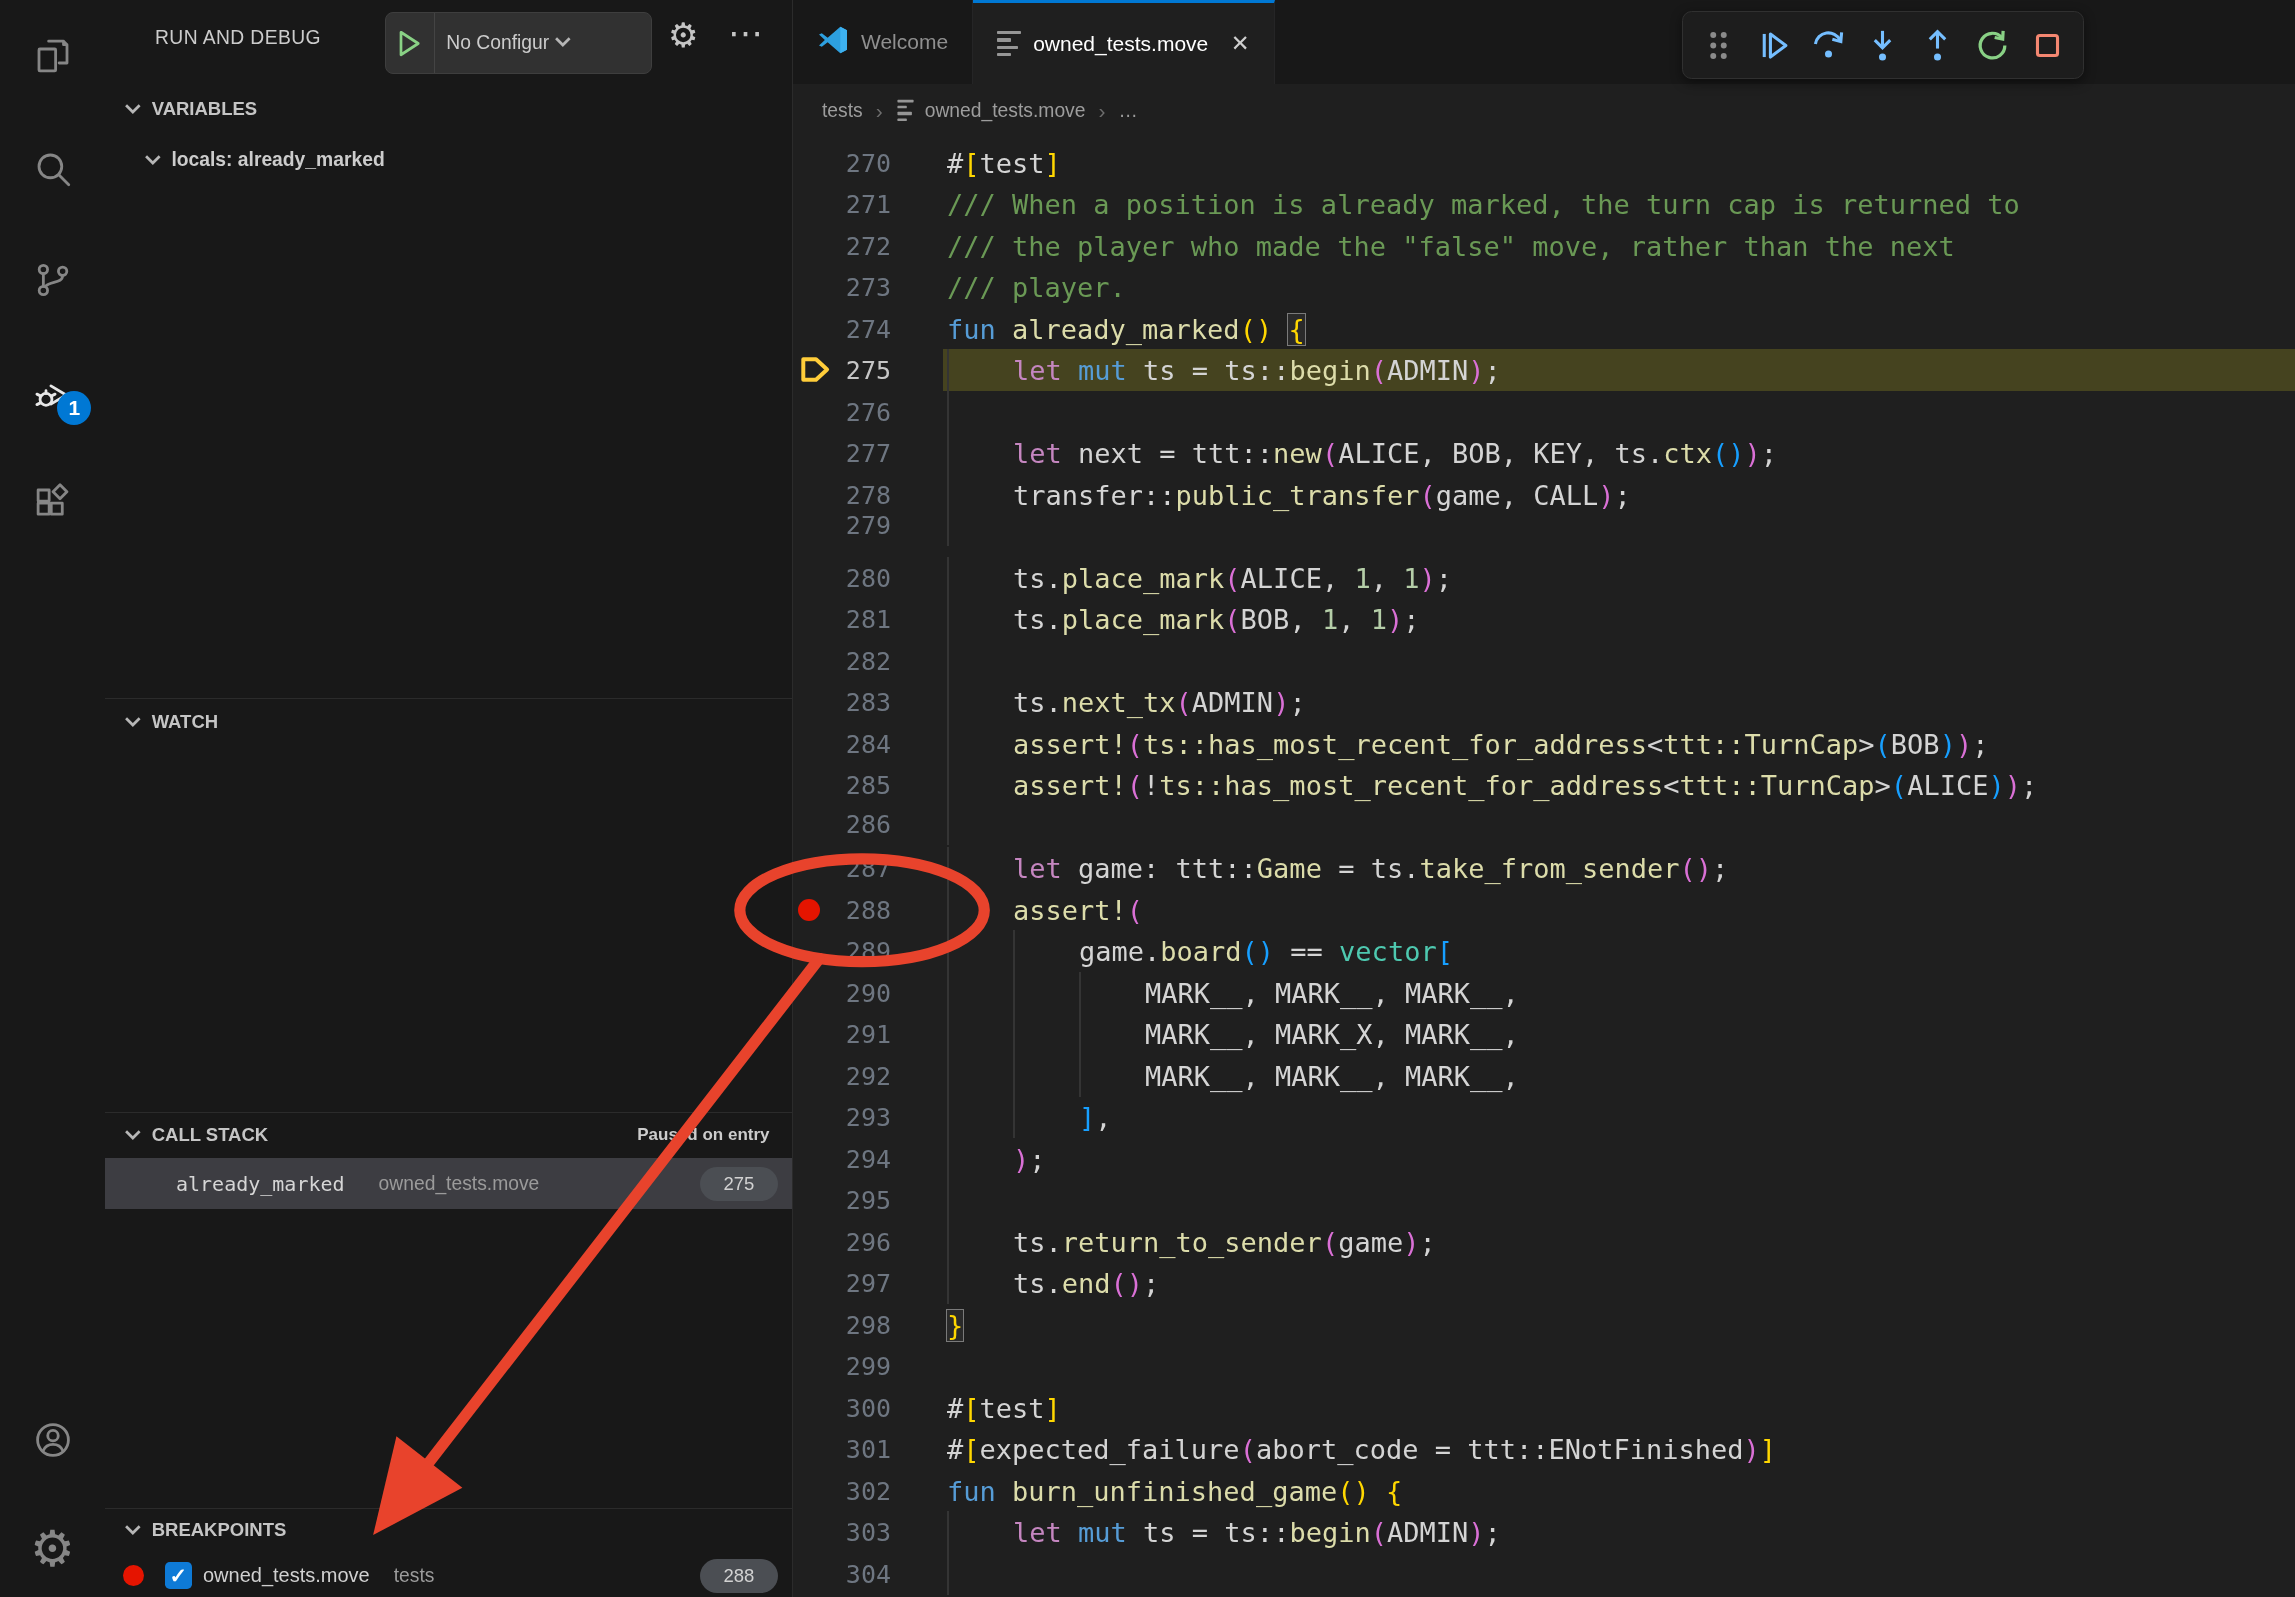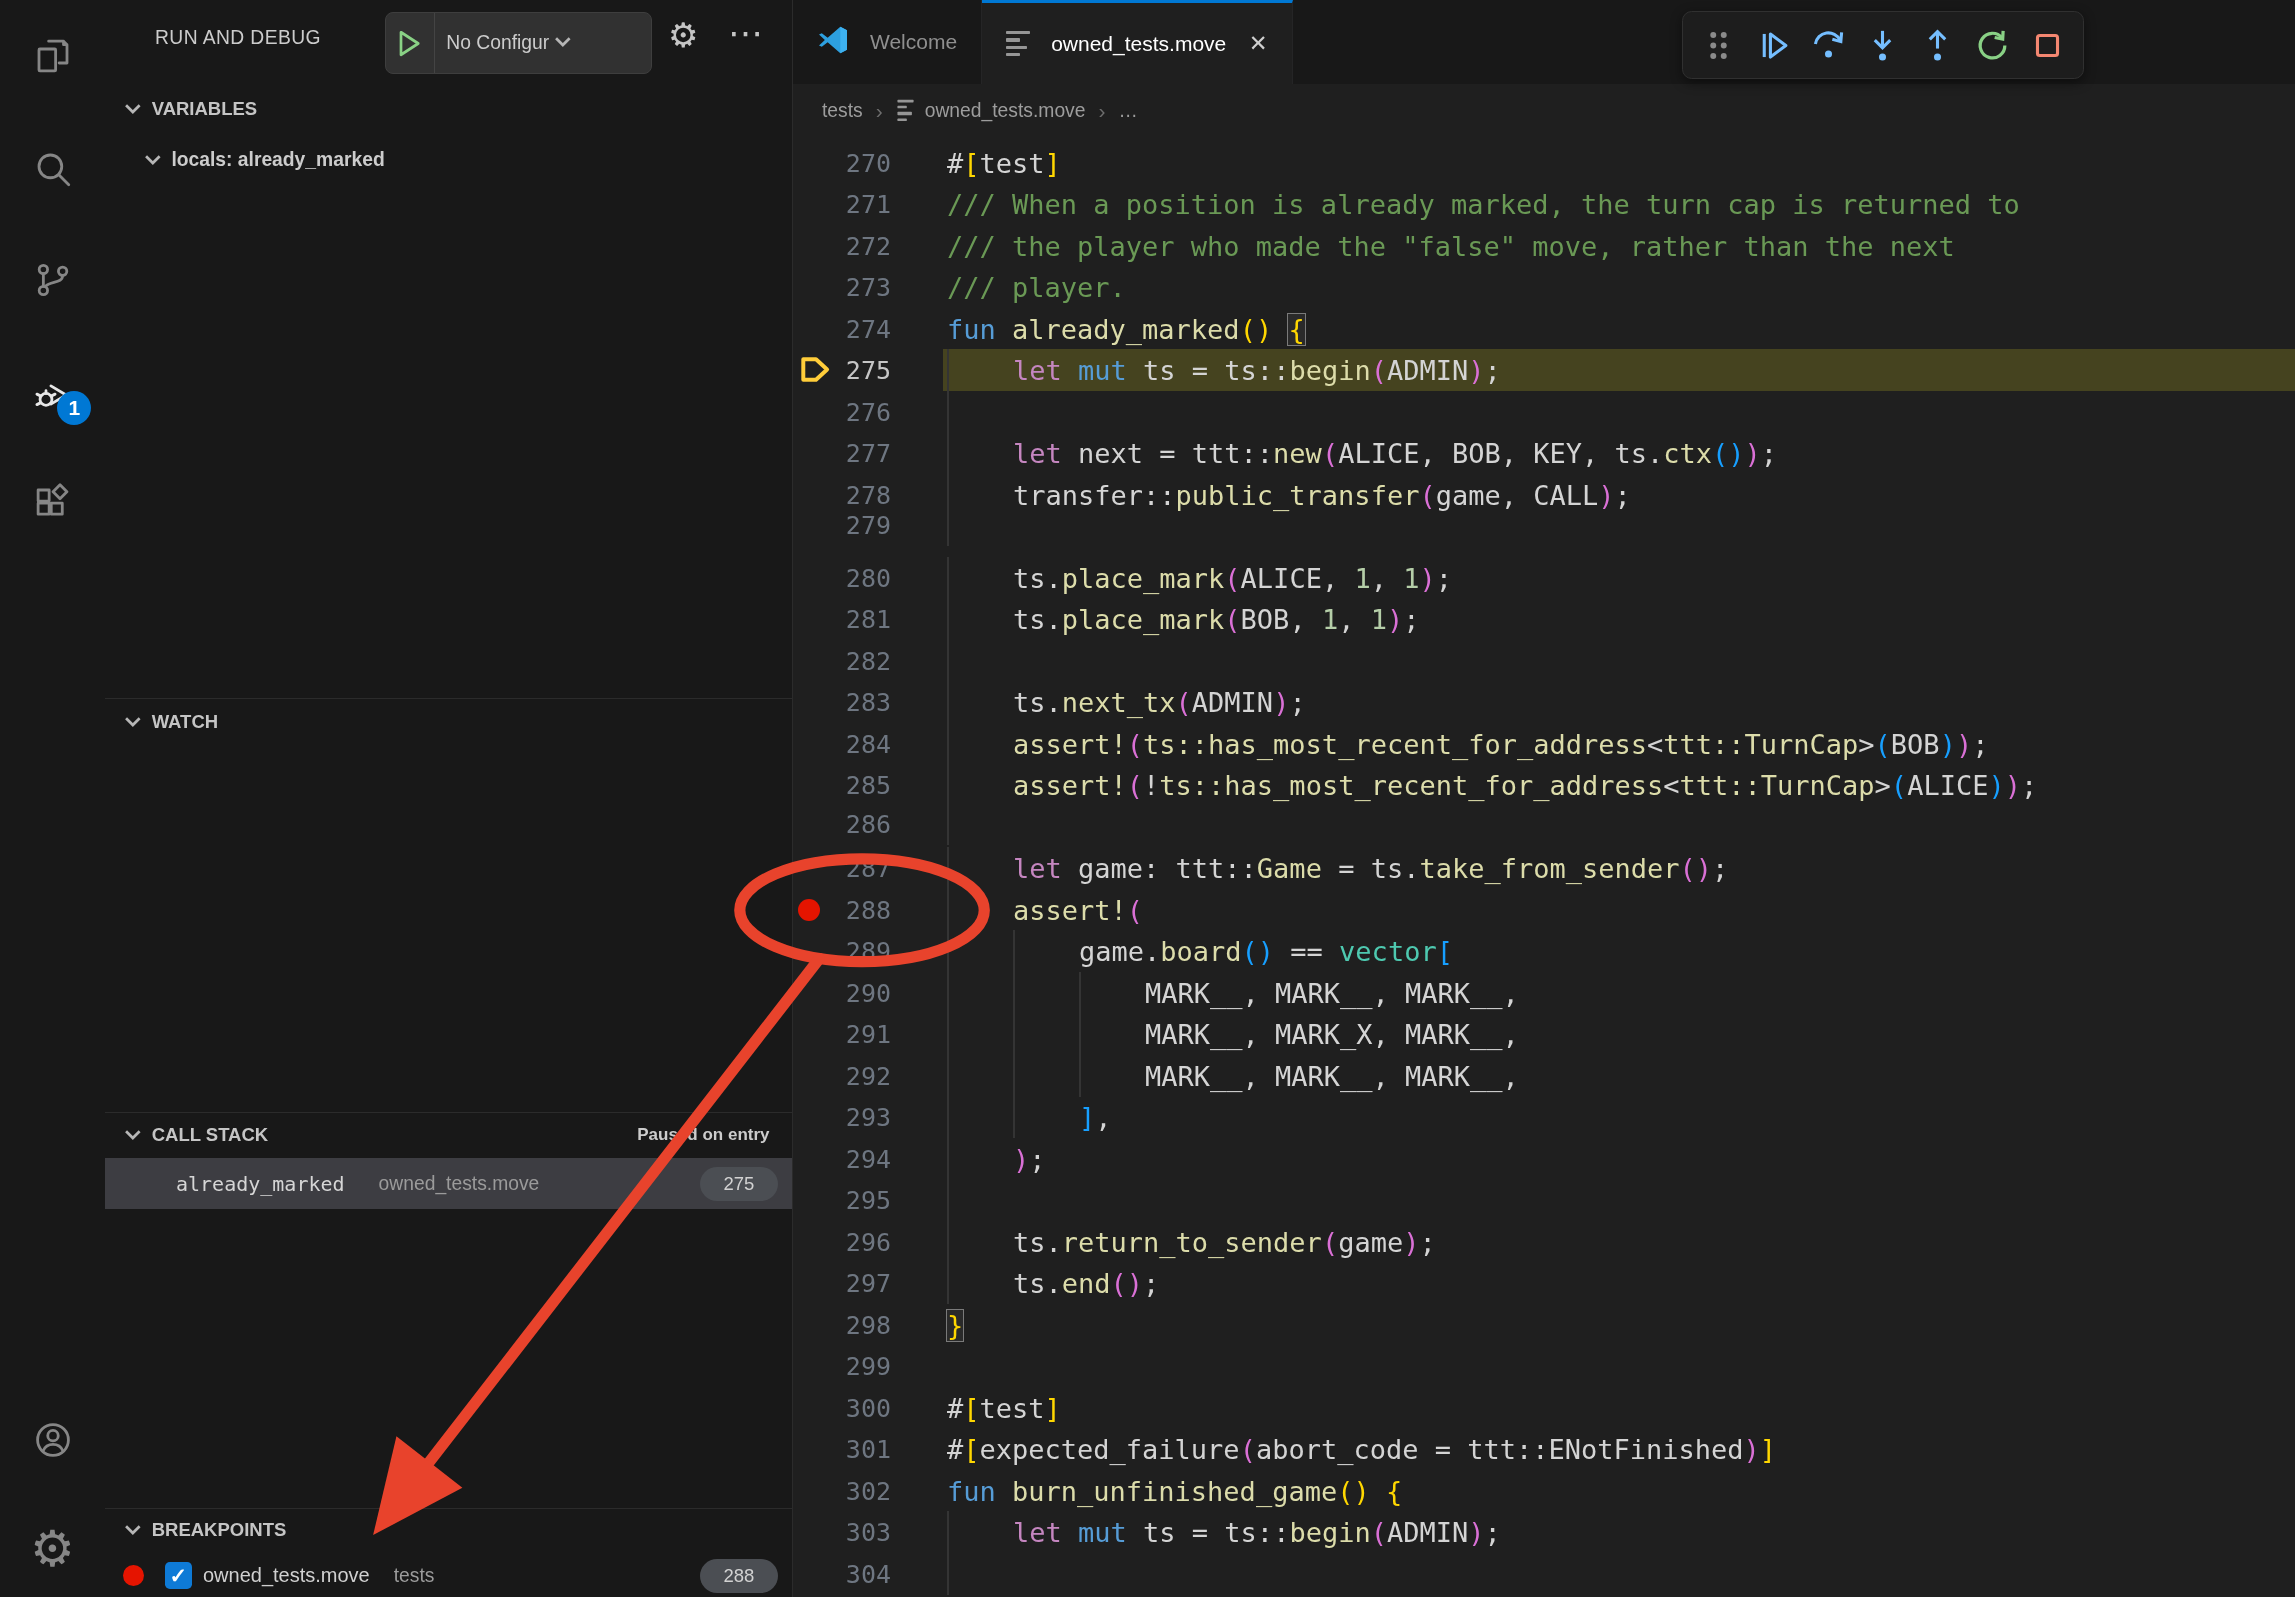--- a/index.html
+++ b/index.html
@@ -40,21 +40,21 @@
   #bp-row{left:0;top:1554px;width:687px;height:43px;display:flex;align-items:center;}
   .bp-dot{width:21px;height:21px;border-radius:50%;background:#e51400;flex:none;}
   #bp-check{width:27px;height:27px;border-radius:4.8px;background:#0e7ad6;margin-left:21px;display:flex;align-items:center;justify-content:center;
             color:#fff;font-size:21px;font-weight:700;flex:none;cursor:pointer;}
   #bp-file{font-size:20px;color:#d0d0d0;margin-left:11.3px;}
   #bp-dir{font-size:19.3px;color:#9b9b9b;margin-left:24px;}
   
   #editor{left:793px;top:0;width:1502px;height:1597px;background:#1f1f1f;}
   #tabbar{position:absolute;left:0;top:0;width:100%;height:84px;background:#181818;border-bottom:0.8px solid #252526;display:flex;}
   .tab{height:84px;display:flex;align-items:center;padding:0 24px;font-size:21px;border-right:0.8px solid #252526;cursor:pointer;position:relative;box-sizing:border-box;}
-  .tab .tab-label{margin-left:21px;}
+  .tab .tab-label{margin-left:12px;}
   .tab.inactive{background:#181818;color:#8f8f8f;}
   .tab.active{background:#1f1f1f;color:#ffffff;border-top:3.2px solid #0078d4;height:84px;z-index:2;}
   .tab-close{margin-left:22.5px;font-size:22.5px;color:#cfcfcf;cursor:pointer;}
   .bars{display:flex;flex-direction:column;justify-content:center;gap:4px;width:26px;}
   .bars i{display:block;height:3.2px;background:#969696;border-radius:0.8px;}
   #breadcrumbs{position:absolute;left:0;top:84px;width:100%;height:53px;background:#1f1f1f;display:flex;align-items:center;
                font-size:19.3px;color:#9d9d9d;padding-left:29px;box-sizing:border-box;}
   .crumb{cursor:pointer;}
   .crumb-sep{margin:0 13px;color:#6e6e6e;font-size:21px;}
   

